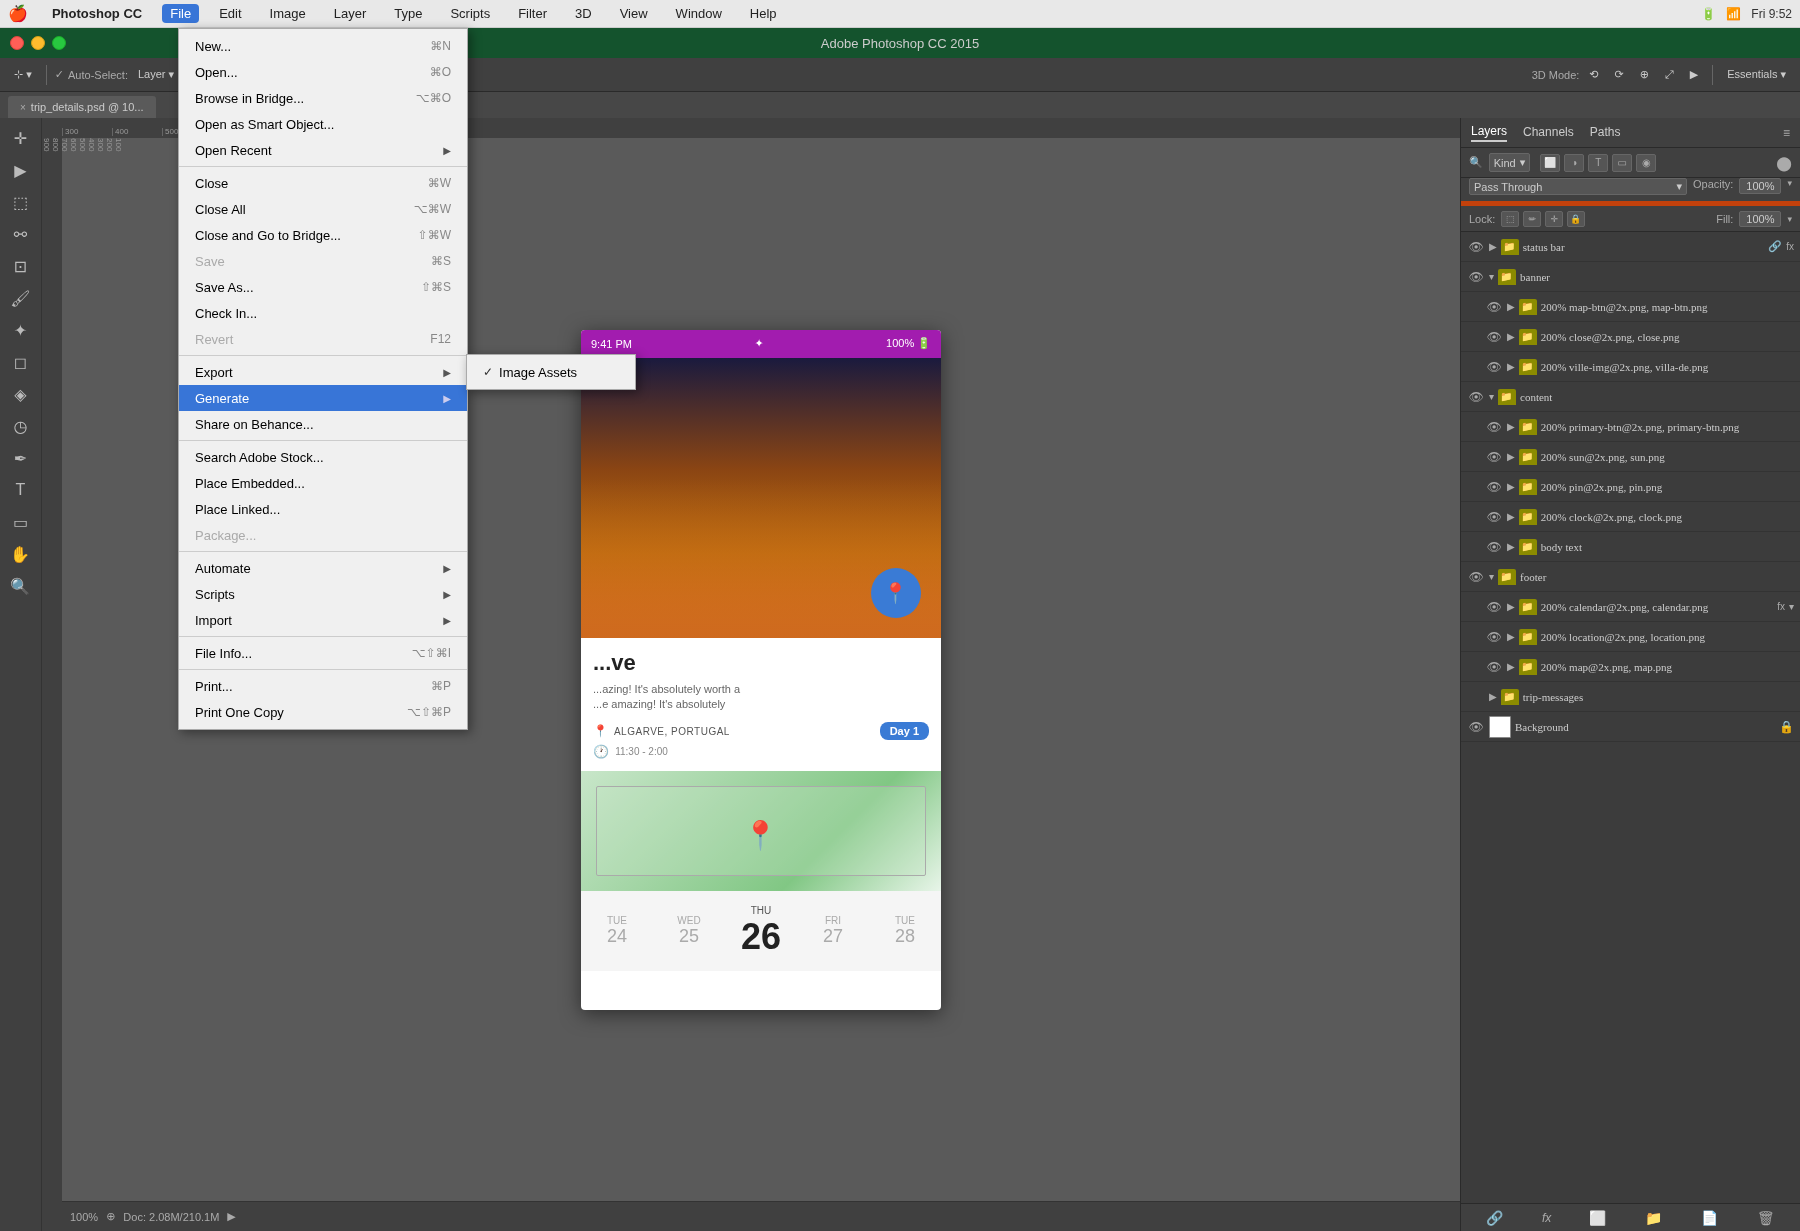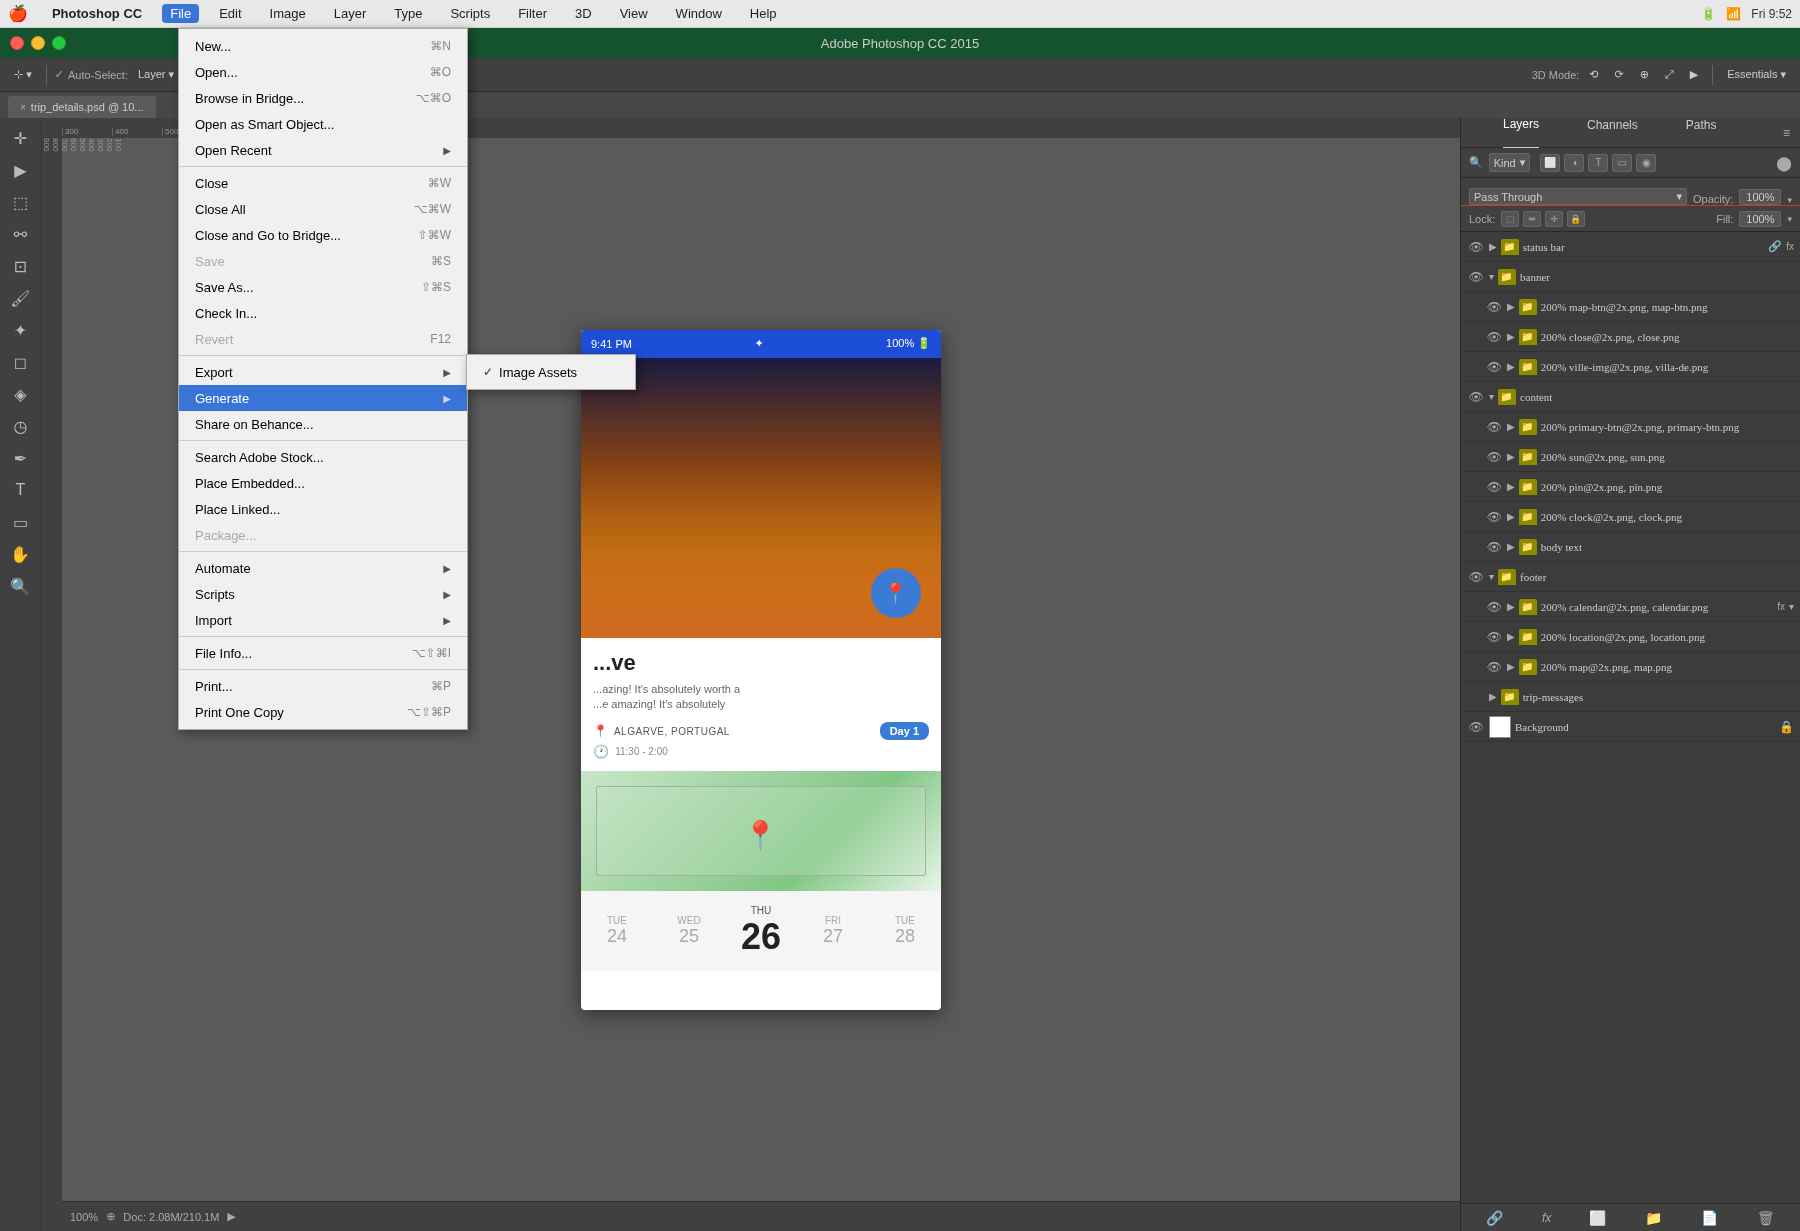--- a/index.html
+++ b/index.html
@@ -227,21 +227,21 @@
     .phone-mockup {
       width: 360px;
       height: 680px;
       background: white;
       border-radius: 4px;
       overflow: hidden;
       box-shadow: 0 4px 20px rgba(0,0,0,0.5);
     }
     .phone-statusbar {
       height: 28px;
-      background: #1d4ed8;
+      background: #a21caf;
       display: flex;
       align-items: center;
       justify-content: space-between;
       padding: 0 10px;
       color: white;
       font-size: 11px;
     }
     .phone-hero {
       width: 100%;
       height: 280px;
@@ -403,22 +403,21 @@
       display: flex;
       align-items: center;
       padding: 0 10px;
       gap: 16px;
       border-bottom: 1px solid #2a2a2a;
     }
     .layers-tab {
       font-size: 12px;
       color: #ccc;
       cursor: pointer;
-      padding-bottom: 16px;
-      margin-left: 32px;
+      padding-bottom: 2px;
     }
     .layers-tab.active {
       color: white;
       border-bottom: 2px solid #ccc;
     }
     .layers-header-icons {
       margin-left: auto;
       display: flex;
       gap: 8px;
       color: #aaa;
@@ -463,24 +462,24 @@
       color: #aaa;
       font-size: 10px;
       cursor: pointer;
     }
 
     
     .layers-blend {
       height: 28px;
       background: #404040;
       display: flex;
-      align-items: flex-end;
+      align-items: flex-start;
       padding: 0 8px;
       gap: 6px;
-      border-bottom: 1px solid #c2410c;
+      border-bottom: 5px solid #c2410c;
     }
     .blend-select {
       background: #555;
       border: 1px solid #666;
       color: #ccc;
       font-size: 11px;
       padding: 1px 4px;
       border-radius: 2px;
       display: flex;
       align-items: center;

